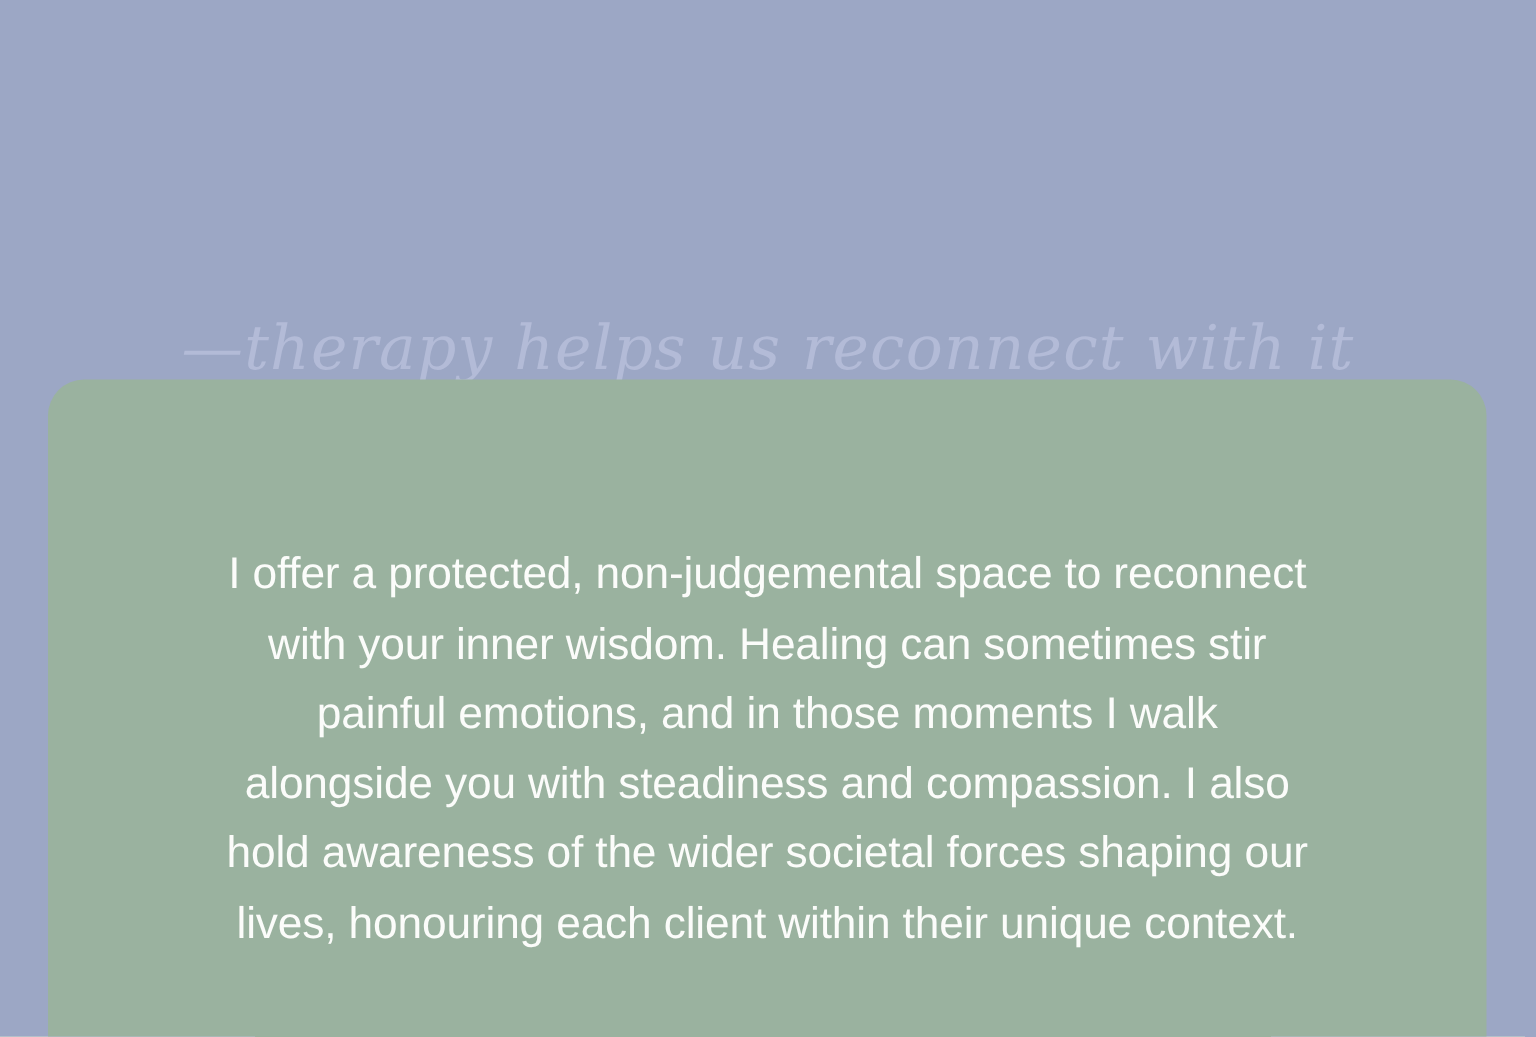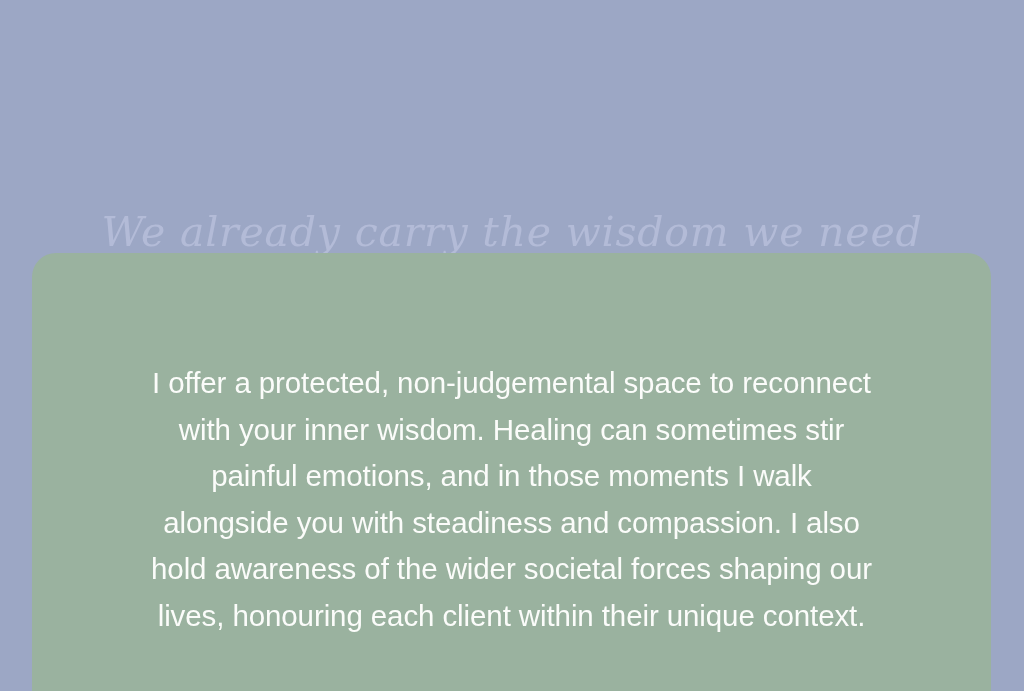--- a/index.html
+++ b/index.html
@@ -70,21 +70,20 @@
     letter-spacing: -0.1px;
     white-space: pre-line;
   }
 </style>
 </head>
 <body>
 
 <div id="page">
 
   <div class="headline">
-    <span class="hl-line">We already carry the wisdom we need</span>
     <span class="hl-line">—therapy helps us reconnect with it</span>
   </div>
 
   <div class="card">
     <p class="card-body">I offer a protected, non-judgemental space to reconnect
 with your inner wisdom. Healing can sometimes stir
 painful emotions, and in those moments I walk
 alongside you with steadiness and compassion. I also
 hold awareness of the wider societal forces shaping our
 lives, honouring each client within their unique context.</p>

